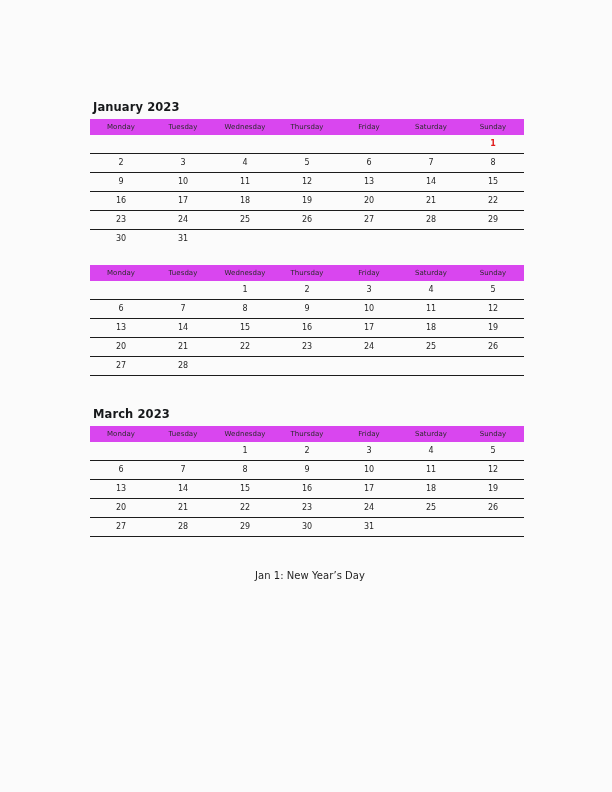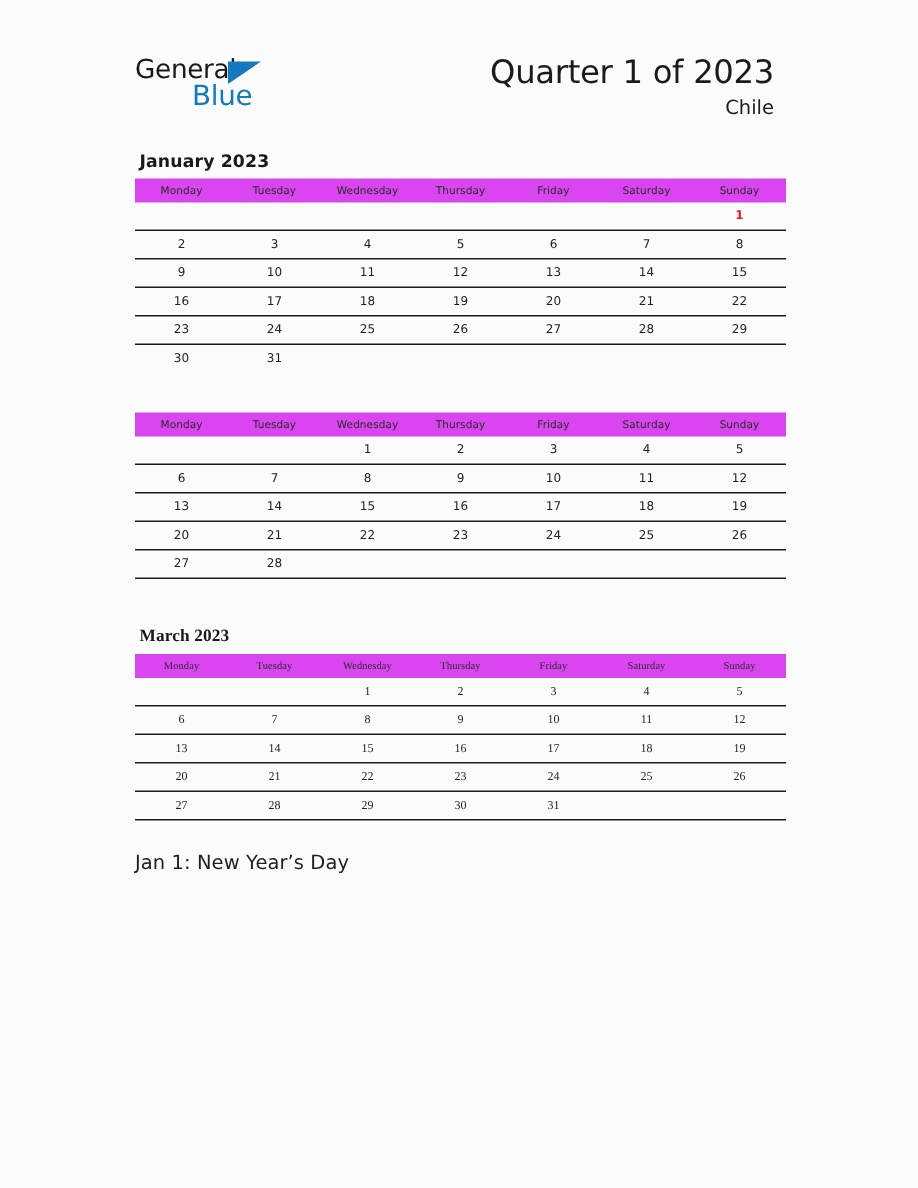--- a/index.html
+++ b/index.html
@@ -99,23 +99,23 @@
     position: absolute;
     left: 90px;
     top: 100px;
     width: 434px;
   }
 
   .month-block {
     width: 434px;
     margin-bottom: 12px;
   }
-  .month-block.m-jan { margin-bottom: 27px; }
+  .month-block.m-jan { margin-bottom: 17px; }
   .month-block.m-feb { margin-bottom: 31px; }
-  .month-block.m-mar { margin-bottom: 0; font-family: Liberation Serif, serif; }
+  .month-block.m-mar { margin-bottom: 0; }
 
   .month-title {
     font-size: 11.5px;
     font-weight: bold;
     color: #17191b;
     line-height: 14px;
     margin: 0 0 5px 3px;
     letter-spacing: 0.1px;
   }
 
@@ -166,45 +166,32 @@
   }
 
   
   .footer-notes {
     position: absolute;
     left: 90px;
     top: 570px;
     width: 440px;
   }
   .holiday-note {
-    font-size: 13px;
+    font-size: 10px;
     color: #1f1f1f;
     line-height: 12px;
     letter-spacing: 0.05px;
+    text-align: center;
   }
 </style>
 </head>
 <body>
 
 <div class="page">
 
-  <div class="header">
-
-    <div class="logo">
-      <span class="logo-general">General</span>
-      <span class="logo-triangle"></span>
-      <span class="logo-blue">Blue</span>
-    </div>
-
-    <div class="title-block">
-      <div class="quarter-title">Quarter 1 of 2023</div>
-      <div class="country-subtitle">Chile</div>
-    </div>
-
-  </div>
 
   <div class="months" id="months-container">
       <div class="month-block m-jan">
         <div class="month-title">January 2023</div>
         <table class="cal">
           <thead>
             <tr>
               <th>Monday</th>
               <th>Tuesday</th>
               <th>Wednesday</th>

